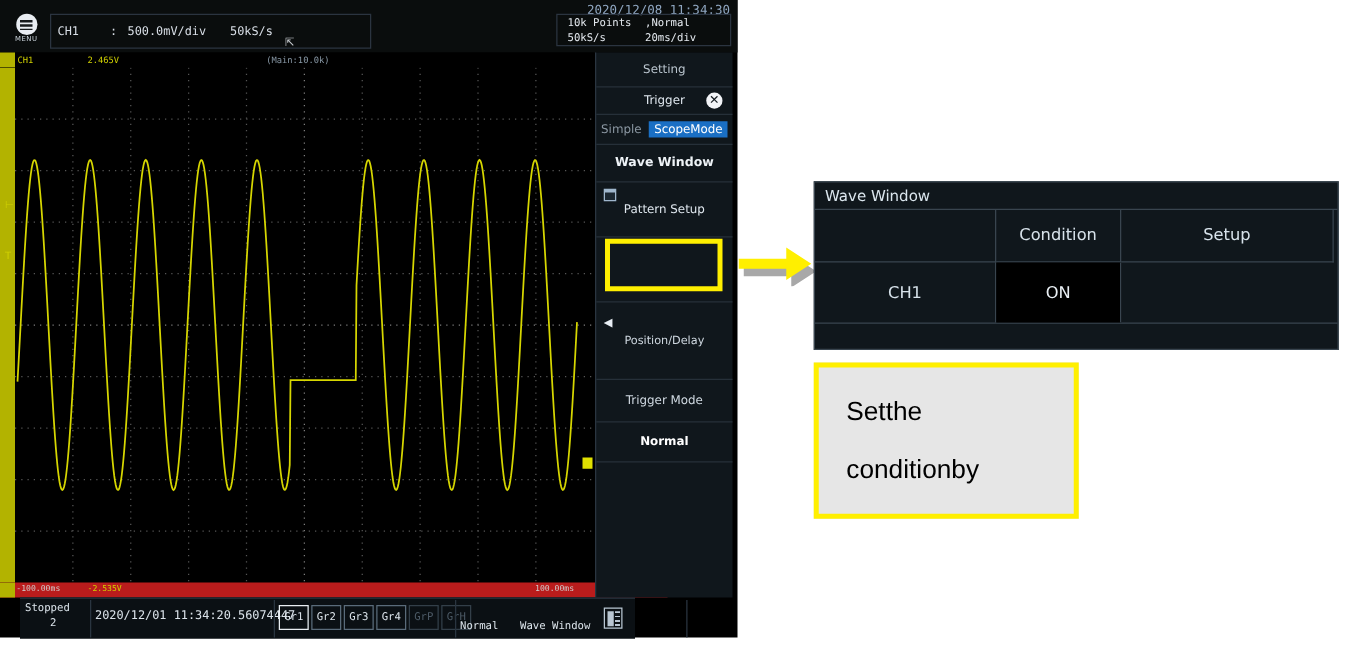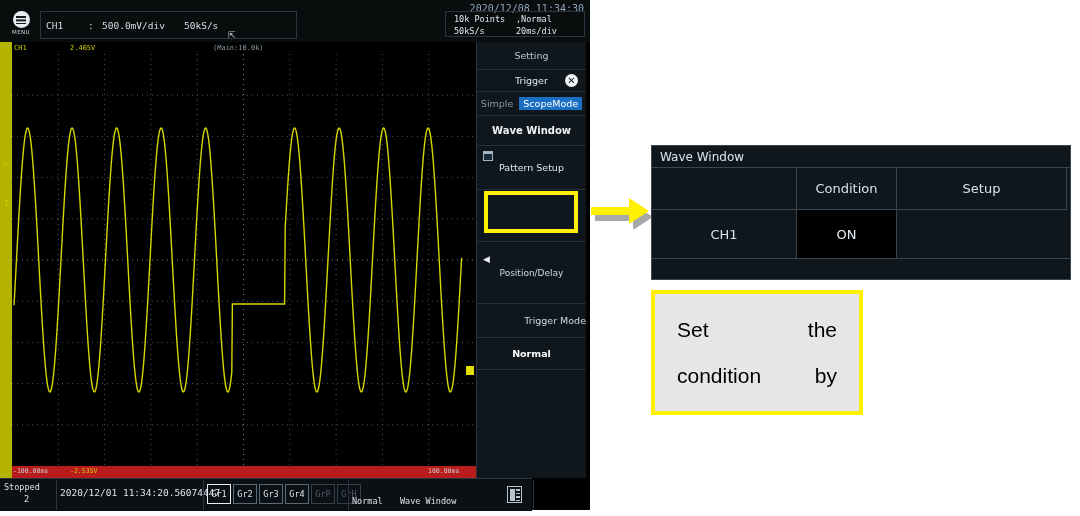--- a/index.html
+++ b/index.html
@@ -63,31 +63,31 @@
             font-size:10px;line-height:13px;text-align:center;font-weight:bold;cursor:pointer;}
   .sb-setting{height:28px;color:#b9c4cd;}
   .sb-toggle{height:24px;display:flex;align-items:center;justify-content:center;gap:6px;}
   .tg-off{color:#8a96a1;font-size:9.5px;}
   .tg-on{background:#1a6fc4;color:#fff;font-size:9.5px;padding:1px 4px;}
   .sb-type{height:28px;color:#b9c4cd;}
   .sb-wavewin{height:30px;color:#eef3f7;font-weight:bold;font-size:10px;}
   .sb-pattern{height:44px;color:#dfe7ee;font-size:9.5px;}
   .sb-blank{height:52px;}
   .sb-posdelay{height:62px;color:#cfd8e0;font-size:9px;}
-  .sb-trigmode{height:34px;color:#cfd8e0;justify-content:flex-end;}
+  .sb-trigmode{height:34px;color:#cfd8e0;}
   .sb-normal{height:32px;color:#fff;font-weight:bold;}
   .posdelay-arrow{position:absolute;left:6px;top:12px;color:#e8eef4;font-size:9px;}
   .pat-icon{position:absolute;left:6px;top:5px;width:8px;height:8px;border:1px solid #9fb6cc;background:#1b2731;}
   .pat-icon:before{content:"";position:absolute;left:0;top:0;width:8px;height:2px;background:#9fb6cc;}
 
   
   #pat-highlight{position:absolute;left:484px;top:191px;width:94px;height:42px;border:4px solid #ffef00;box-sizing:border-box;}
 
   
-  #status{position:absolute;left:0;top:478px;width:532px;height:32px;background:#0b1014;border-top:1px solid #2a3540;color:#dbe3ea;}
+  #status{position:absolute;left:16px;top:478px;width:492px;height:32px;background:#0b1014;border-top:1px solid #2a3540;color:#dbe3ea;}
   .st-stopped{position:absolute;left:4px;top:3px;font-size:8.5px;font-family:"DejaVu Sans Mono",monospace;}
   .st-count{position:absolute;left:24px;top:15px;font-size:8.5px;font-family:"DejaVu Sans Mono",monospace;}
   .st-sep{position:absolute;top:1px;width:1px;height:30px;background:#2a3540;}
   .st-time{position:absolute;left:60px;top:8px;font-size:9.5px;font-family:"DejaVu Sans Mono",monospace;}
   .grbtns{position:absolute;left:207px;top:5px;display:flex;gap:2px;}
   .grb{width:22px;height:18px;border:1px solid #5a6b7a;color:#dbe3ea;font-size:8.5px;
        display:flex;align-items:center;justify-content:center;font-family:"DejaVu Sans Mono",monospace;cursor:pointer;}
   .grb.sel{border-color:#e9eef3;}
   .grb.dim{color:#4c5a66;border-color:#333f49;}
   .st-mode{position:absolute;left:352px;top:17px;font-size:8.5px;font-family:"DejaVu Sans Mono",monospace;}
@@ -112,21 +112,21 @@
   .ww-cell.val{background:#000;text-align:right;}
   .ww-cell.sel{background:#000;border:2px solid #1a7fd4;}
   .ww-foot{height:16px;border-top:1px solid #39454f;}
 
   
   #arrow{position:absolute;left:585px;top:195px;width:70px;height:34px;}
 
   
   #instr{position:absolute;left:651px;top:290px;width:212px;height:125px;background:#e6e6e6;border:4px solid #ffef00;box-sizing:border-box;
          padding:20px 22px;display:flex;flex-direction:column;justify-content:center;gap:22px;}
-  .instr-line{display:flex;justify-content:space-between;color:#000;font-size:21px;font-family:"Liberation Sans",sans-serif;}
+  .instr-line{display:flex;color:#000;font-size:21px;font-family:"Liberation Sans",sans-serif;}
 </style>
 </head>
 <body>
 
 <div id="scope">
 
   <div class="hdr">
     <div class="hdr-date">2020/12/08 11:34:30</div>
 
     <div class="menu-btn">

